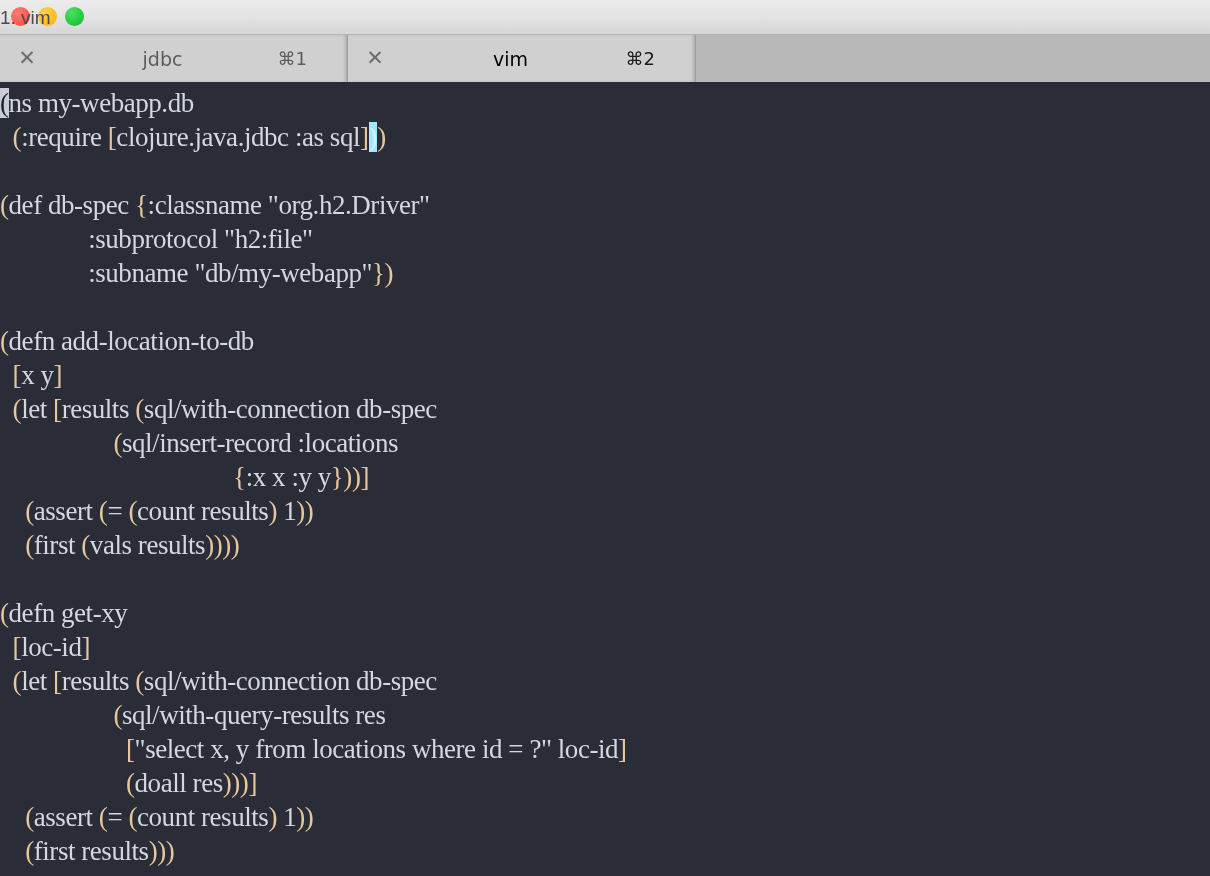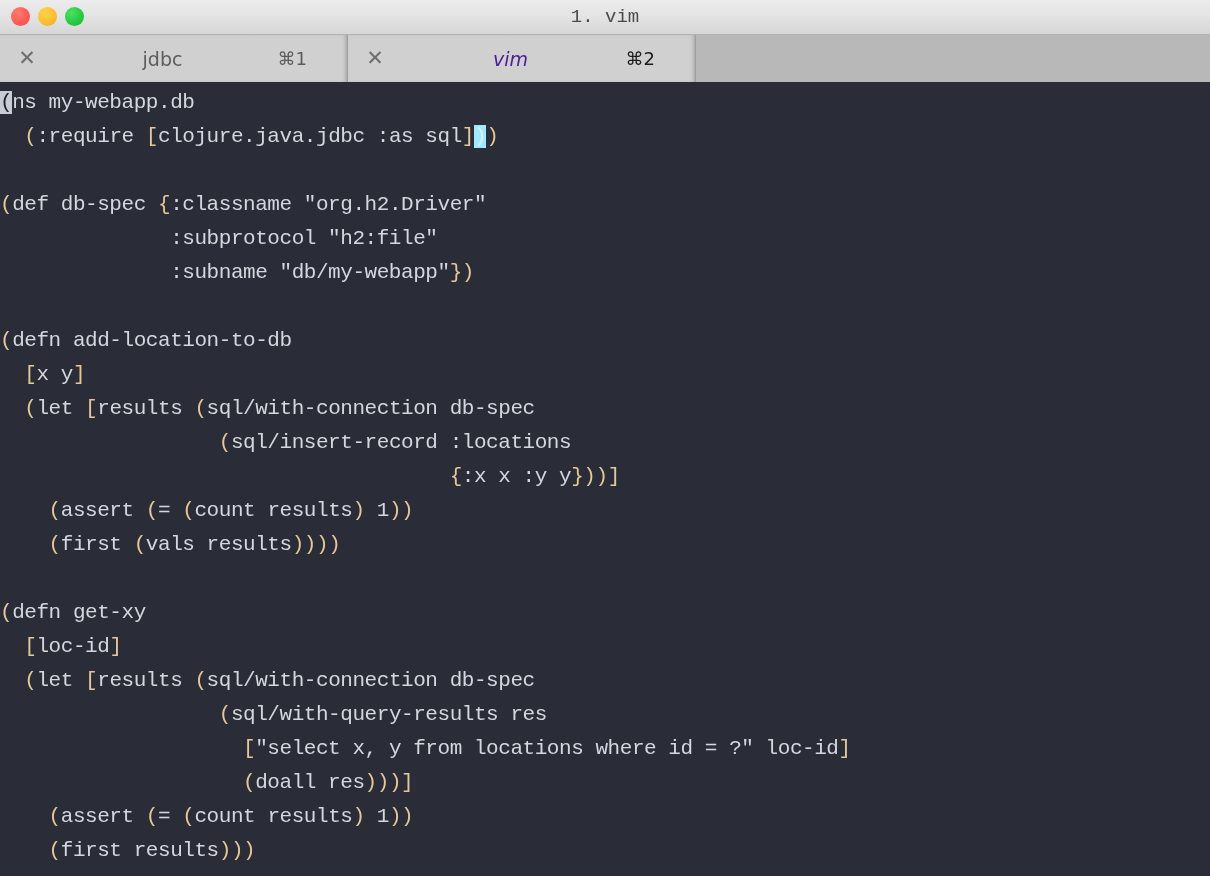--- a/index.html
+++ b/index.html
@@ -40,24 +40,23 @@
   .light.close  { background: radial-gradient(circle at 35% 30%, #ff7b72, #fc5b53 60%, #e8483f 100%); }
   .light.min    { background: radial-gradient(circle at 35% 30%, #ffd24d, #fdbc2c 60%, #e8a81a 100%); }
   .light.zoom   { background: radial-gradient(circle at 35% 30%, #4ce061, #25c93f 60%, #1bb233 100%); }
 
   #window-title {
     position: absolute;
     left: 0; top: 0;
     width: 1210px;
     height: 35px;
     line-height: 35px;
-    text-align: center;
     font-size: 19px;
     color: #4b4b4b;
-    font-family: Liberation Mono, monospace;
+    font-family: Liberation Sans, sans-serif;
     user-select: none;
   }
 
   
   #tabbar {
     position: absolute;
     left: 0; top: 35px;
     width: 1210px;
     height: 47px;
     background: #b8b8b8;
@@ -94,21 +93,21 @@
   }
   .tab-title {
     flex: 1;
     text-align: center;
     font-size: 19px;
     color: #5c5c5c;
     user-select: none;
     padding-left: 18px;
     padding-right: 40px;
   }
-  .tab.active .tab-title { color: #4c1d95; font-style: italic; }
+  .tab.active .tab-title { color: #000000; }
   .tab-shortcut {
     position: absolute;
     right: 40px; top: 0;
     height: 47px;
     line-height: 47px;
     font-size: 18px;
     color: #5c5c5c;
     user-select: none;
   }
   .tab.active .tab-shortcut { color: #1b1b1b; }
@@ -121,22 +120,22 @@
     width: 1210px;
     height: 794px;
     background: #2a2d37;
     overflow: hidden;
     padding-top: 4px;
     box-sizing: border-box;
   }
   #code {
     margin: 0;
     padding: 0;
-    font-family: Liberation Mono, monospace;
-    font-size: 21px;
+    font-family: Liberation Serif, serif;
+    font-size: 27px;
     line-height: 34px;
     letter-spacing: -0.45px;
     color: #d4d7de;
     white-space: pre;
   }
   .ln { display: block; height: 34px; }
   .paren { color: #e6c79a; }
   .cursor {
     background: #c8ccd4;
     color: #20232b;

